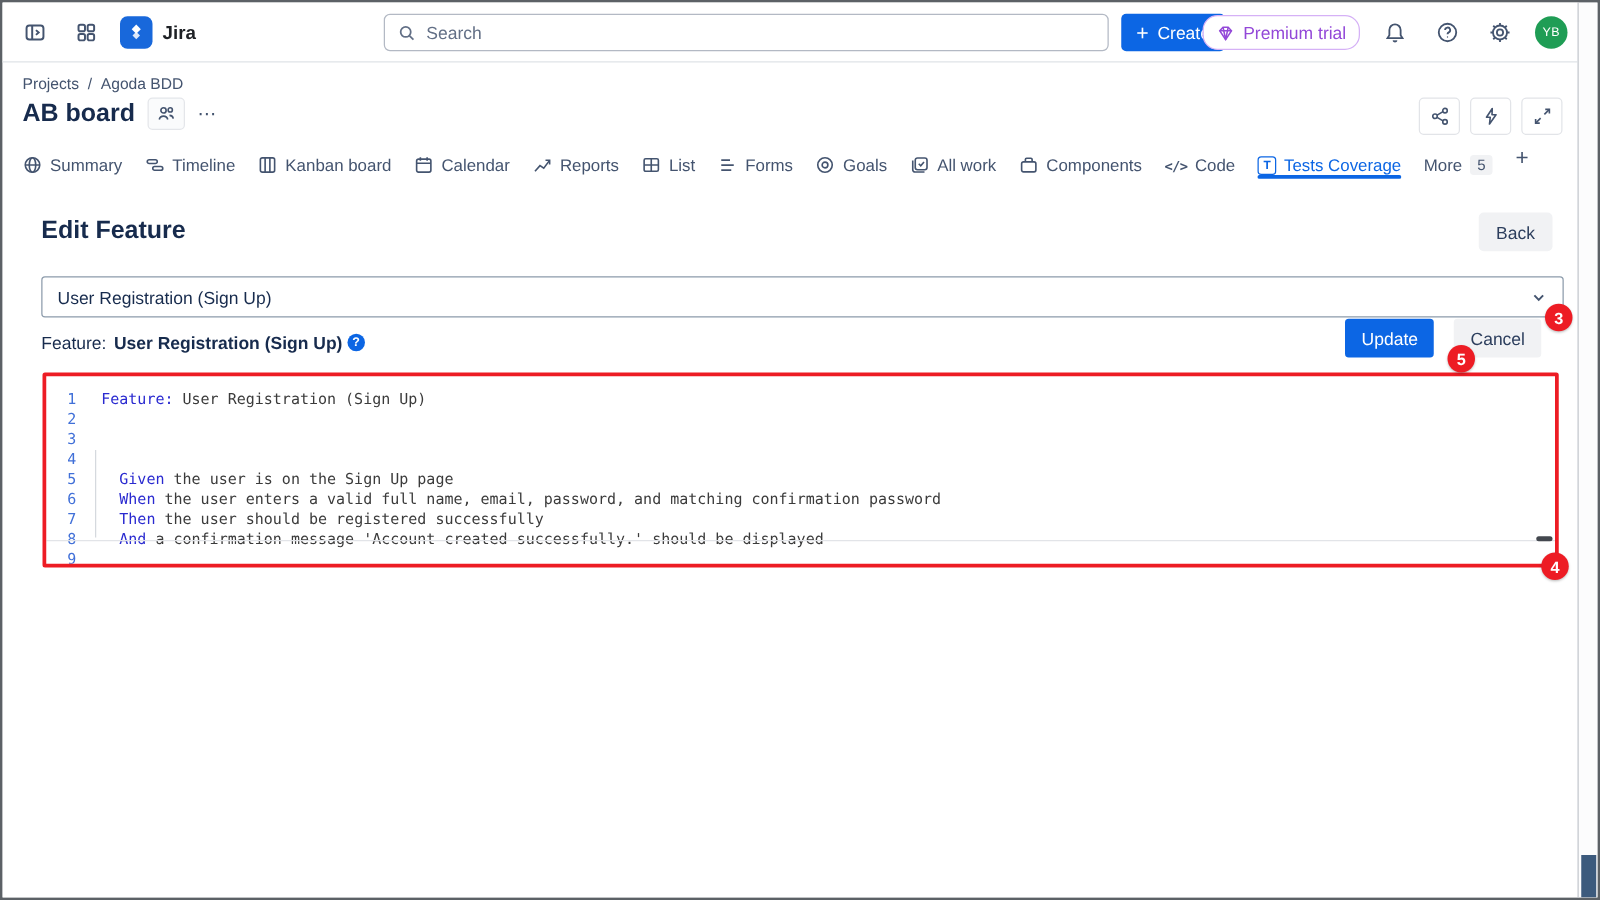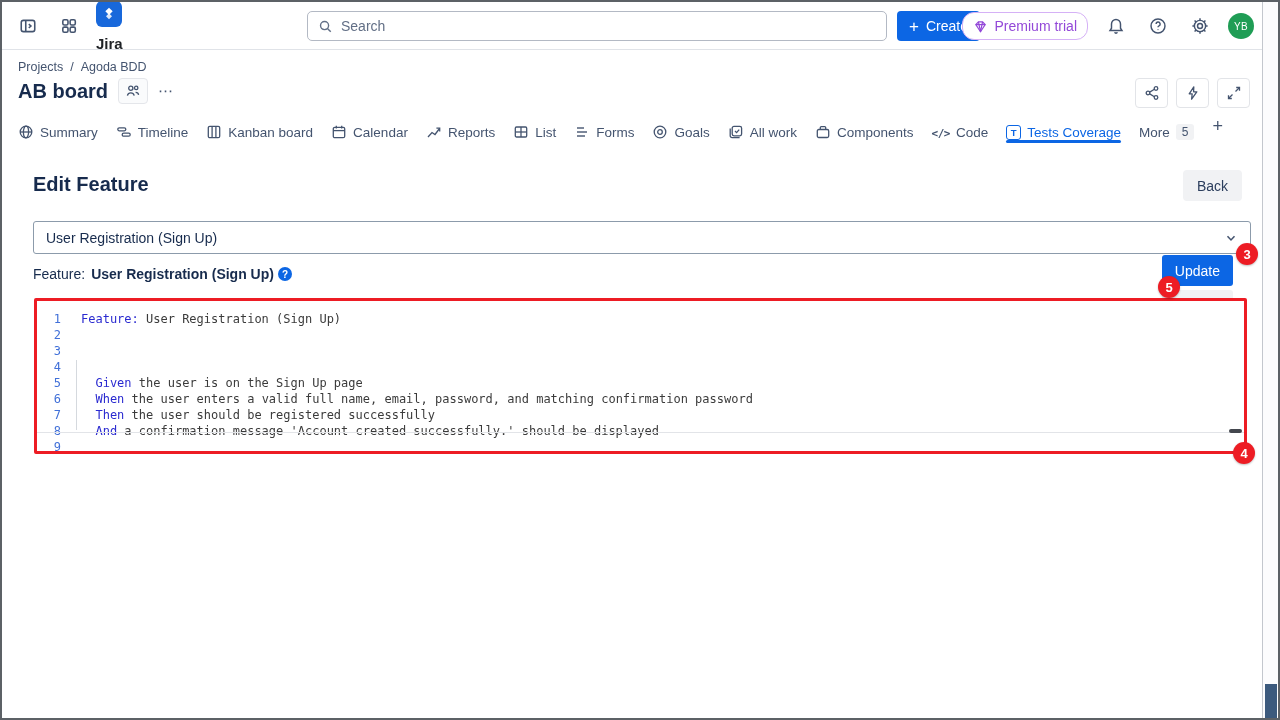--- a/index.html
+++ b/index.html
@@ -4,21 +4,21 @@
 <style>
   * { margin:0; padding:0; box-sizing:border-box; }
   body { margin:0; background:#fff; font-family:"Liberation Sans", sans-serif; }
   .frame { width:1280px; height:720px; border:2px solid #5c6166; position:relative; background:#fff; overflow:hidden; }
   .app { position:absolute; left:0; top:0; bottom:0; right:16px; background:#fff; }
 
   
   .topbar { position:absolute; left:0; top:0; right:0; height:48px; background:#fff; border-bottom:1px solid #e0e3e8; }
   .tb-left { position:absolute; left:12px; top:0; height:48px; display:flex; align-items:center; gap:13px; }
   .icon-btn { display:flex; align-items:center; justify-content:center; width:28px; height:28px; border-radius:4px; color:#44546f; cursor:pointer; background:none; border:none; }
-  .logo-wrap { display:flex; align-items:center; gap:8px;flex-direction:column; }
+  .logo-wrap { display:flex; align-items:center; gap:8px; }
   .jira-logo { width:26px; height:26px; border-radius:6px; background:#1868db; display:flex; align-items:center; justify-content:center; }
   .app-name { font-size:15px; font-weight:700; color:#1e2125; }
   .search { position:absolute; left:305px; top:9px; width:580px; height:30px; border:1px solid #b3b9c4; border-radius:5px; display:flex; align-items:center; padding:4px 10px; gap:8px; background:#fff; }
   .search input { border:none; outline:none; flex:1; font-size:14px; color:#172b4d; font-family:"Liberation Sans", sans-serif; }
   .search input::placeholder { color:#626f86; }
   .create-btn { position:absolute; left:895px; top:9px; height:30px; background:#0c66e4; color:#fff; border:none; border-radius:4px; display:flex; align-items:center; padding:0 12px; gap:7px; font-size:14px; font-weight:500; cursor:pointer; font-family:"Liberation Sans", sans-serif; }
   .create-plus { font-size:17px; font-weight:400; line-height:1; }
   .tb-right { position:absolute; right:8px; top:0; height:48px; display:flex; align-items:center; gap:14px; }
   .premium-chip { display:flex; align-items:center; gap:7px; height:28px; padding:0 10px; border:1px solid #d5b1f6; border-radius:12px; color:#9348d8; font-size:14px; font-weight:500; background:#fff; cursor:pointer; font-family:"Liberation Sans", sans-serif; }
   .avatar { width:26px; height:26px; border-radius:50%; background:#1f9d55; color:#fff; font-size:10px; font-weight:400; display:flex; align-items:center; justify-content:center; letter-spacing:.3px; cursor:pointer; }
@@ -44,21 +44,21 @@
   .tab-plus { font-size:18px; color:#44546f; cursor:pointer; font-weight:400; }
 
   
   .page-title { position:absolute; left:31px; top:171px; font-size:20px; font-weight:700; color:#172b4d; }
   .back-btn { position:absolute; right:20px; top:168px; height:31px; padding:0 14px; background:#f1f2f4; border:none; border-radius:4px; color:#2c3e5d; font-size:14px; font-weight:500; cursor:pointer; font-family:"Liberation Sans", sans-serif; }
   .select-box { position:absolute; left:31px; right:11px; top:219px; height:33px; border:1px solid #8c9bab; border-radius:3px; display:flex; align-items:center; padding:0 12px; font-size:14px; color:#172b4d; background:#fff; cursor:pointer; }
   .select-box .chev { margin-left:auto; color:#44546f; }
   .feature-label { position:absolute; left:31px; top:264px; font-size:14px; color:#172b4d; display:flex; align-items:center; gap:2px; }
   .feature-label b { font-weight:700; margin-left:4px; }
   .help-dot { width:14px; height:14px; border-radius:50%; background:#0c66e4; color:#fff; font-size:10px; font-weight:700; display:flex; align-items:center; justify-content:center; margin-left:2px; cursor:pointer; }
-  .action-btns { position:absolute; right:29px; top:253px; display:flex; gap:4px;flex-direction:column; }
+  .action-btns { position:absolute; right:29px; top:253px; display:flex; gap:16px; }
   .upd-btn { height:31px; padding:0 13px; background:#0c66e4; border:none; border-radius:3px; color:#fff; font-size:14px; font-weight:500; cursor:pointer; font-family:"Liberation Sans", sans-serif; }
   .cnl-btn { height:31px; padding:0 13px; background:#f1f2f4; border:none; border-radius:3px; color:#2c3e5d; font-size:14px; font-weight:500; cursor:pointer; font-family:"Liberation Sans", sans-serif; }
 
   
   .red-rect { position:absolute; left:32px; top:296px; width:1213px; height:156px; border:3px solid #ed1c24; border-radius:2px; z-index:6; pointer-events:none; }
   .editor { position:absolute; left:35px; top:299px; width:1207px; height:150px; background:#fff; font-family:"DejaVu Sans Mono", monospace; font-size:12px; line-height:16px; padding-top:10px; overflow:hidden; }
   .code-line { display:flex; white-space:pre; height:16px; }
   .ln { width:24px; text-align:right; color:#4170d8; flex:0 0 24px; user-select:none; }
   .code-text { margin-left:20px; color:#3b3b3b; }
   .kw { color:#2a2ad0; }

